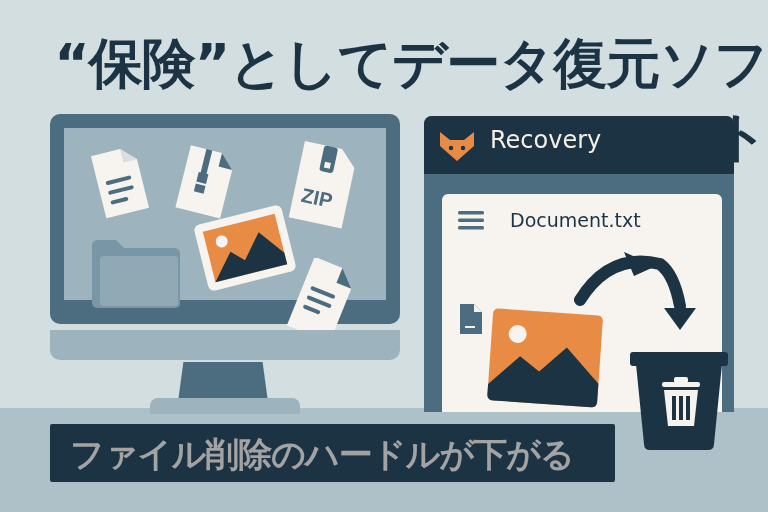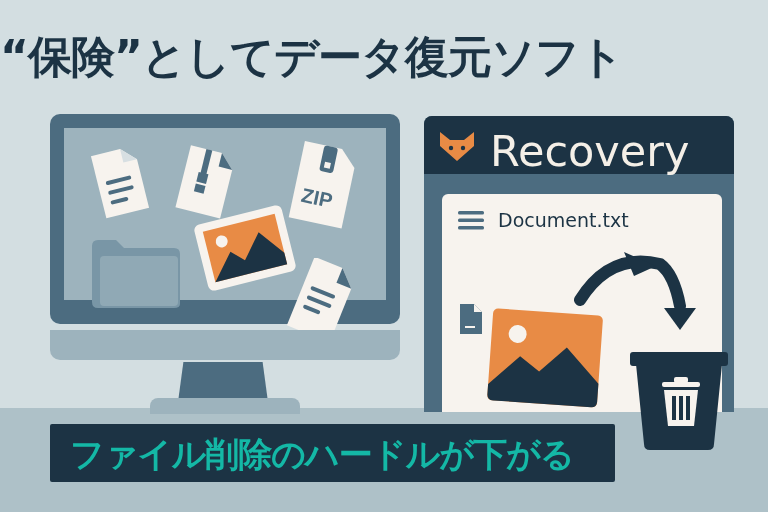--- a/index.html
+++ b/index.html
@@ -1,35 +1,35 @@
 <!DOCTYPE html>
 <html><head>
 <meta charset="utf-8">
 <style>
   html,body{margin:0;padding:0;}
   body{width:768px;height:512px;overflow:hidden;position:relative;background:#d3dee1;font-family:"DejaVu Sans","Liberation Sans",sans-serif;}
   .floor{position:absolute;left:0;top:408px;width:768px;height:104px;background:#aec1c8;}
-  .title{position:absolute;left:0;top:28px;width:768px;text-align:left;font-weight:bold;font-size:44px;color:#1c3344;letter-spacing:-1px;}
+  .title{position:absolute;left:0;top:28px;width:768px;text-align:right;font-weight:bold;font-size:54px;color:#1c3344;letter-spacing:-1px;}
   .mon-frame{position:absolute;left:50px;top:114px;width:350px;height:210px;background:#4c6c80;border-radius:10px;}
   .mon-screen{position:absolute;left:64px;top:128px;width:322px;height:172px;background:#9db3bd;}
   .mon-chin{position:absolute;left:50px;top:330px;width:350px;height:30px;background:#9db3bd;border-radius:0 0 10px 10px;}
   .stand{position:absolute;left:178px;top:362px;width:90px;height:40px;background:#4c6c80;clip-path:polygon(6% 0,94% 0,100% 100%,0 100%);}
   .base{position:absolute;left:150px;top:398px;width:150px;height:16px;background:#9db3bd;border-radius:8px 8px 0 0;}
   .icon{position:absolute;}
   
   .panel{position:absolute;left:424px;top:116px;width:310px;height:296px;background:#4c6c80;border-radius:8px 8px 0 0;overflow:hidden;}
   .panel-head{position:absolute;left:0;top:0;width:100%;height:58px;background:#1c3344;}
-  .panel-title{position:absolute;left:66px;top:10px;font-size:43px;color:#f4efe7;}
+  .panel-title{position:absolute;left:66px;top:10px;font-size:24px;color:#f4efe7;}
   .fox{position:absolute;left:12px;top:14px;}
   .panel-body{position:absolute;left:18px;top:78px;width:280px;height:240px;background:#f7f3ee;border-radius:6px;}
-  .file-row{position:absolute;left:14px;display:flex;align-items:center;gap:12px;}
+  .file-row{position:absolute;left:14px;display:flex;align-items:center;gap:24px;}
   .file-name{font-size:19px;color:#1c3344;}
   
   .caption{position:absolute;left:50px;top:424px;width:565px;height:58px;background:#1c3344;border-radius:2px;}
-  .caption-text{position:absolute;left:20px;top:8px;font-size:34px;font-weight:bold;color:#14b8a6;letter-spacing:-1px;}
+  .caption-text{position:absolute;left:20px;top:8px;font-size:34px;font-weight:bold;color:#a3a3a3;letter-spacing:-1px;}
 </style>
 </head>
 <body>
 
 <div class="floor"></div>
 
 <div class="title">“保険”としてデータ復元ソフト</div>
 
 <div class="mon-frame"></div>
 <div class="mon-screen"></div>

